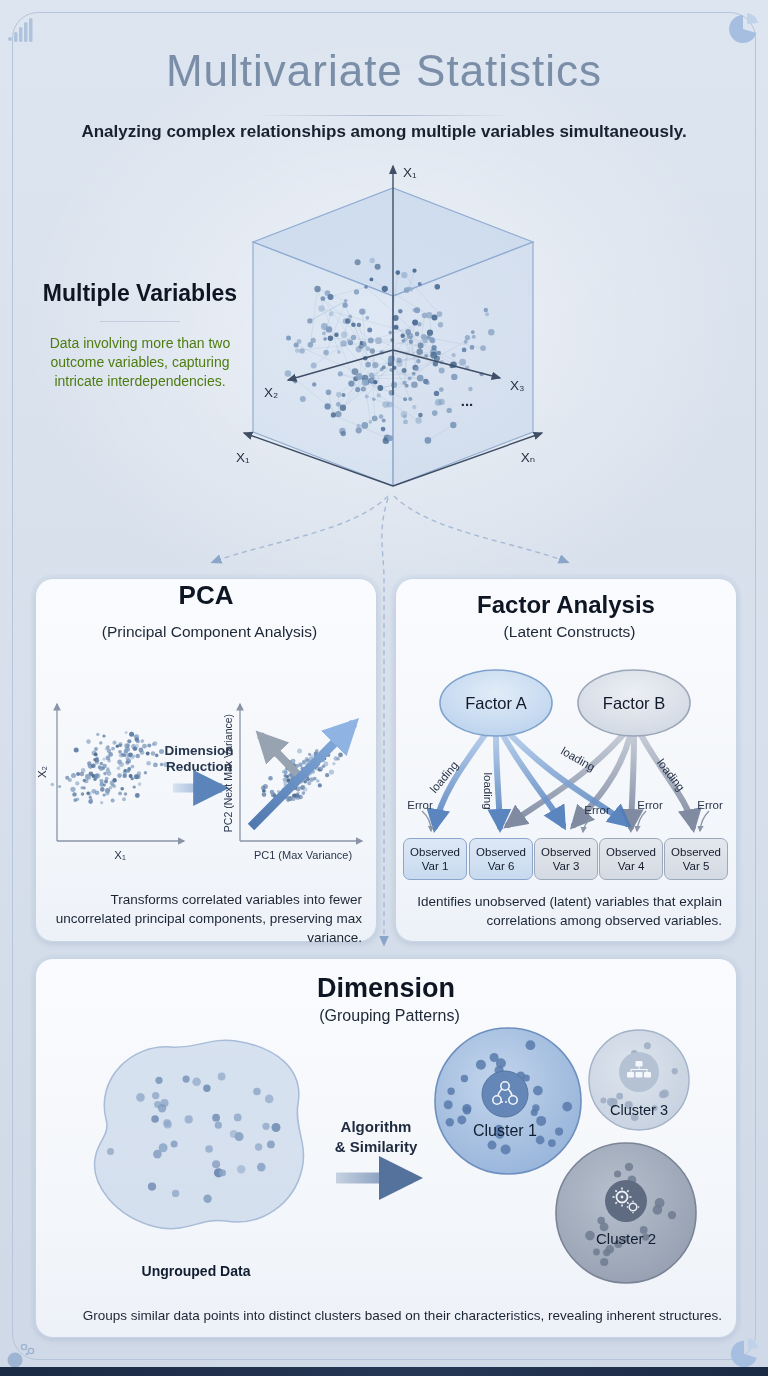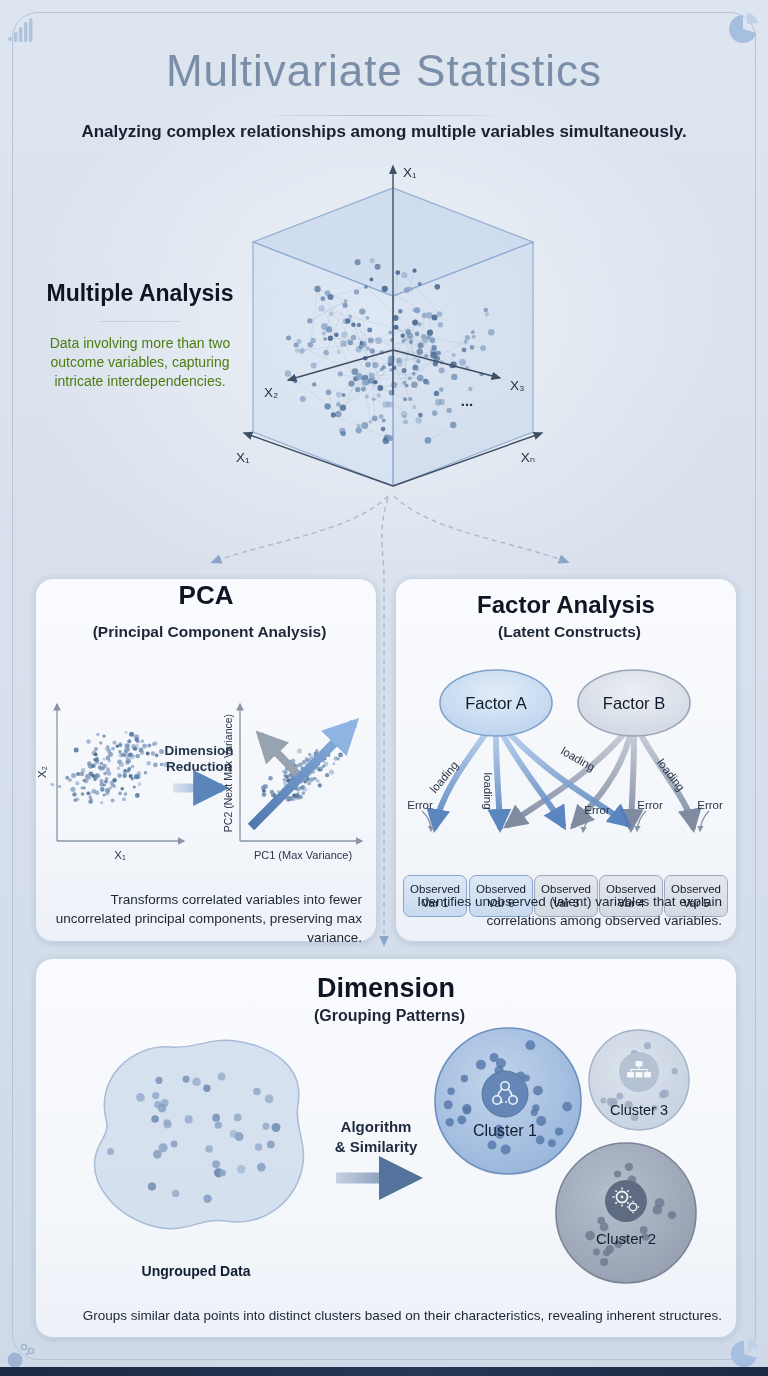--- a/index.html
+++ b/index.html
@@ -36,30 +36,30 @@
   .foundation-text h2{margin:0;font-size:23px;font-weight:700;color:#0e1624;}
   .foundation-text h3{margin:4px 0 0;font-size:17px;font-weight:400;color:#1d2736;}
   .foundation-divider{width:80px;height:1px;margin:14px auto 12px;background:#c3cfdf;}
   .foundation-text p{margin:0;font-size:14px;line-height:1.35;color:#4d7c0f;}
   .panel{
     position:absolute;border:1px solid #c7d4e6;border-radius:18px;
     background:linear-gradient(180deg,#fafbfe 0%,#f3f6fa 70%,#edf1f8 100%);
     box-shadow:0 2px 6px rgba(110,130,160,.18),0 0 0 4px rgba(190,205,225,.12);
   }
   .panel-title{position:absolute;left:0;right:0;text-align:center;font-weight:600;color:#0e1624;}
-  .panel-sub{position:absolute;left:7px;right:0;text-align:center;font-weight:700;color:#1d2736;}
+  .panel-sub{position:absolute;left:7px;right:0;text-align:center;font-weight:400;color:#1d2736;}
   .panel-desc{position:absolute;left:14px;right:14px;text-align:right;font-size:13.5px;line-height:1.4;color:#1c2534;}
   .pca-panel{left:35px;top:578px;width:340px;height:362px;}
   .fa-panel{left:395px;top:578px;width:340px;height:362px;}
   .cl-panel{left:35px;top:958px;width:700px;height:378px;}
   .abs-svg{position:absolute;left:0;top:0;}
   .obs-box{
     position:absolute;top:259px;width:62px;height:40px;border-radius:7px;
     display:flex;flex-direction:column;align-items:center;justify-content:center;
-    font-size:11.5px;line-height:1.25;color:#131c2b;text-align:center;margin-top:37px;
+    font-size:11.5px;line-height:1.25;color:#131c2b;text-align:center;
   }
   .obs-blue{background:linear-gradient(180deg,#dde8f6,#c8daef);border:1.2px solid #8aa6cc;}
   .obs-gray{background:linear-gradient(180deg,#e4e8ee,#d4dae3);border:1.2px solid #9da8ba;}
   .factor-label{position:absolute;font-size:16.5px;color:#10192a;transform:translate(-50%,-50%);}
   .fa-small{position:absolute;font-size:11.5px;color:#2a3548;transform:translate(-50%,-50%);}
   .cl-label{position:absolute;transform:translate(-50%,-50%);color:#111e31;}
   .proc-label{position:absolute;text-align:center;font-size:15px;font-weight:600;color:#1e2b3f;transform:translate(-50%,0);line-height:1.35;}
   .corner-icon{position:absolute;}
   text{font-family:"Liberation Sans","DejaVu Sans",sans-serif;}
 </style>
@@ -89,21 +89,21 @@
 <svg class="corner-icon" style="left:728px;top:1336px" width="34" height="34" viewBox="0 0 36 36">
   <path d="M17,19 L17,5 A14,14 0 1 0 30.5,23 Z" fill="#a6bfe0"></path>
   <path d="M21,14 L21,3 A12,12 0 0 1 32,13 Z" fill="#bfd2ea"></path>
 </svg>
 
 <div class="title">Multivariate Statistics</div>
 <div class="title-divider"></div>
 <div class="subtitle">Analyzing complex relationships among multiple variables simultaneously.</div>
 
 <div class="foundation-text">
-  <h2>Multiple Analysis</h2>
+  <h2>Multiple Variables</h2>
   <div class="foundation-divider"></div>
   <p>Data involving more than two outcome variables, capturing intricate interdependencies.</p>
 </div>
 
 <svg class="abs-svg" style="left:228px;top:150px" width="330" height="348" viewBox="0 0 330 348">
   <defs>
     <marker id="mCube" markerWidth="8" markerHeight="8" refX="6" refY="3" orient="auto">
       <path d="M0,0 L7,3 L0,6 Z" fill="#3f4f66"></path>
     </marker>
   </defs>

